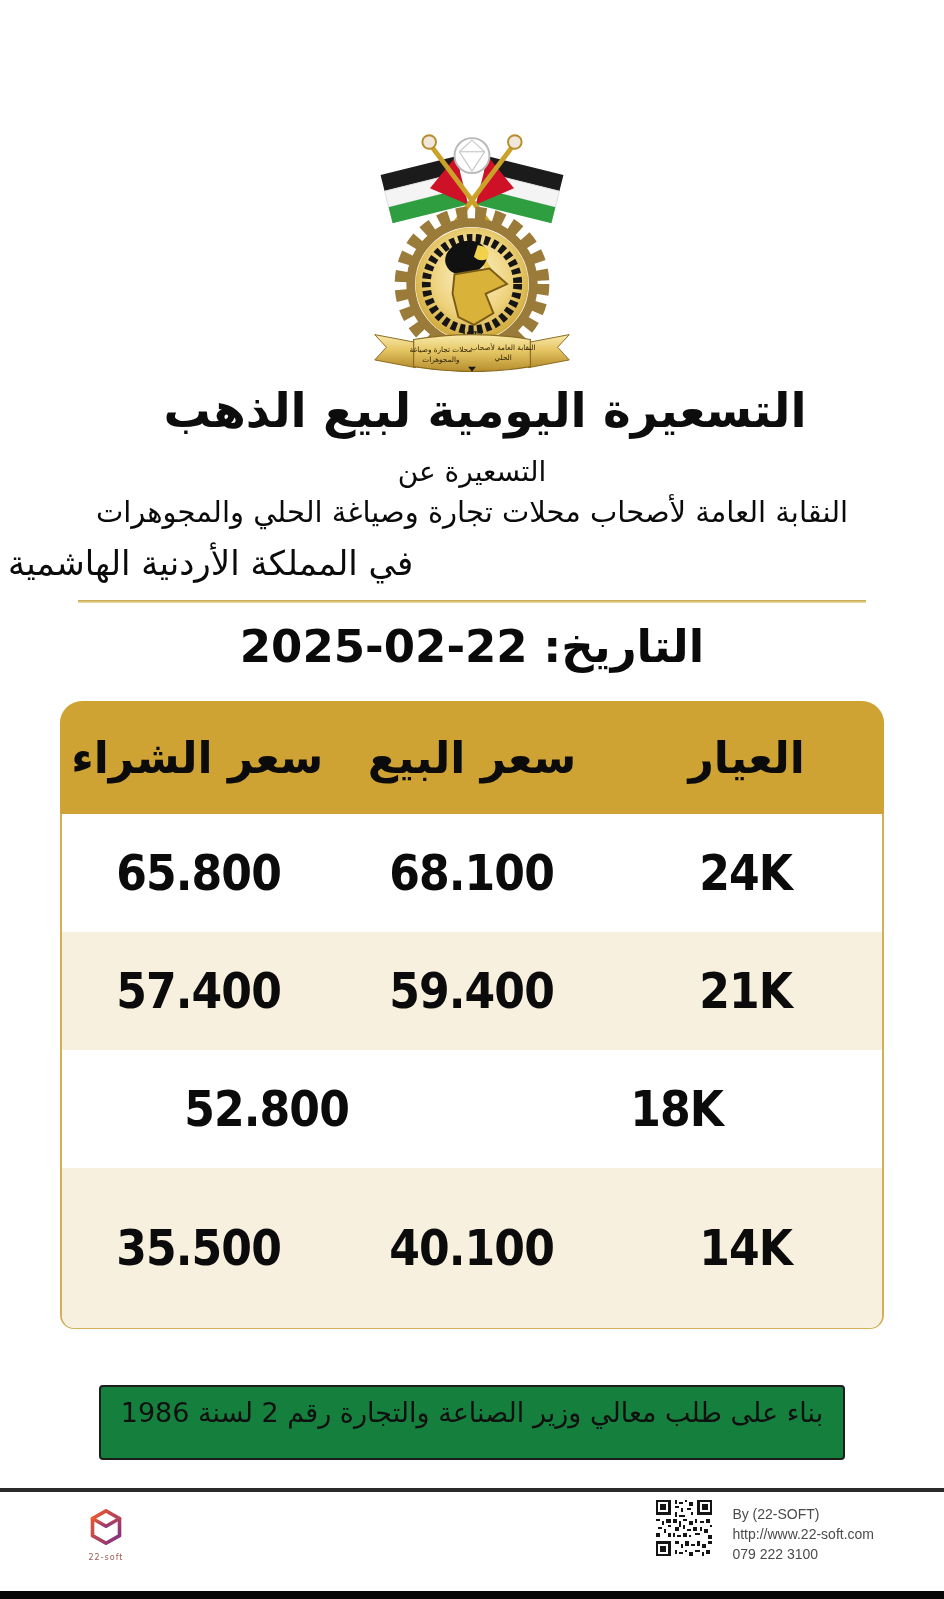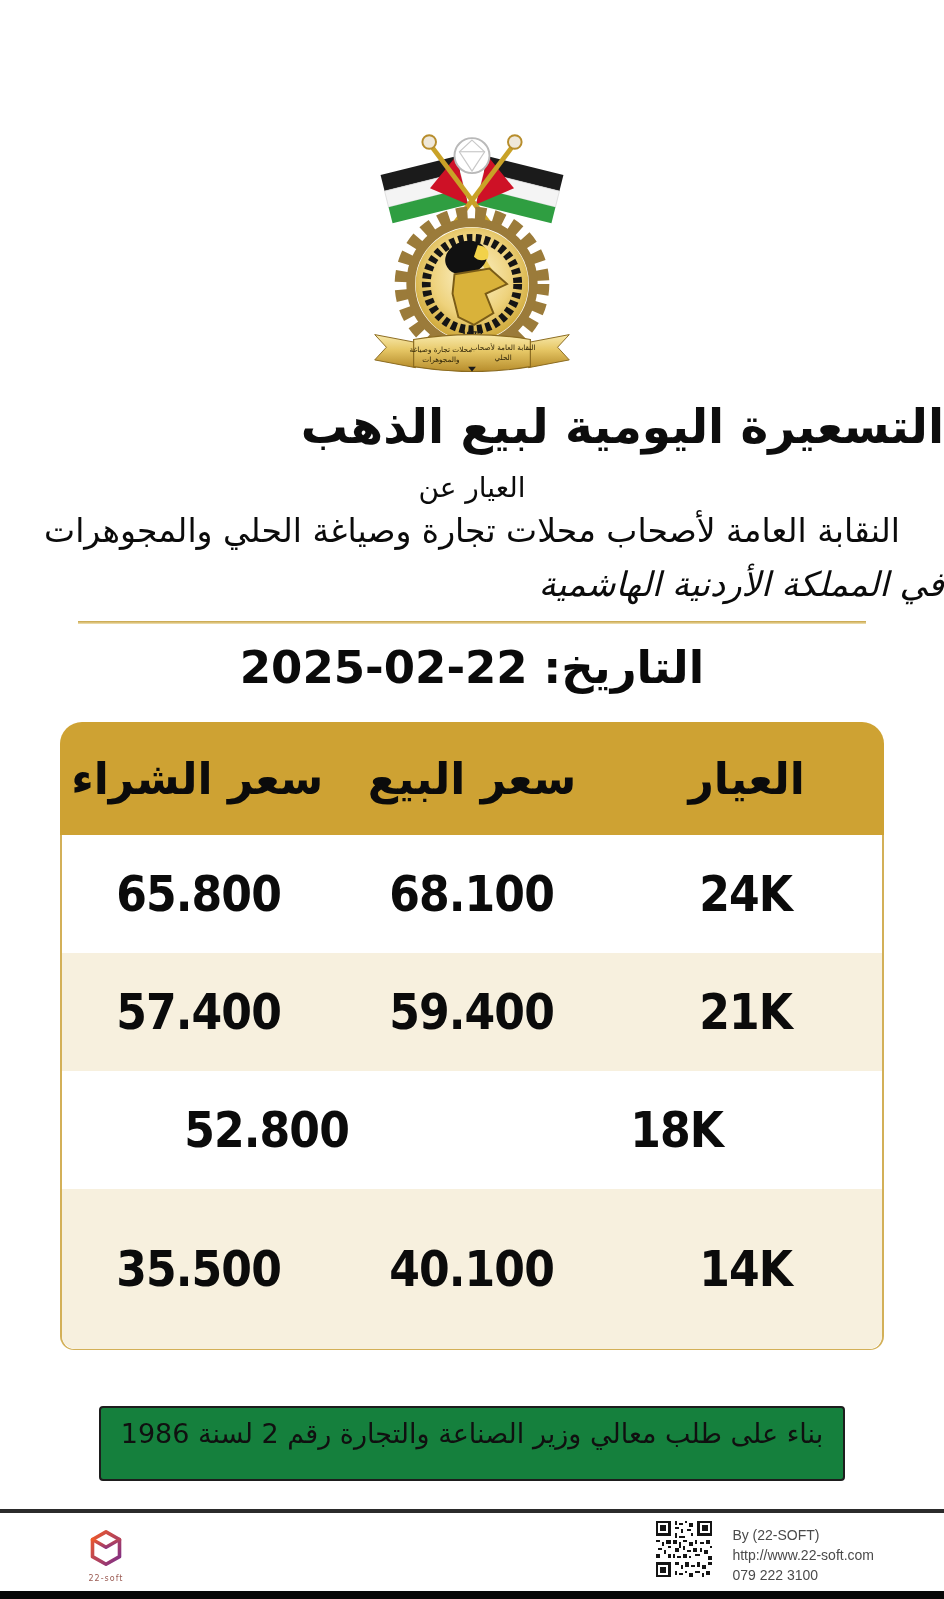--- a/index.html
+++ b/index.html
@@ -5,26 +5,26 @@
   html,body{margin:0;padding:0;background:#ffffff;}
   .page{
     position:relative;width:944px;height:1599px;margin:0 auto;
     background:#ffffff;overflow:hidden;
     font-family:"DejaVu Sans",sans-serif;color:#0b0b0b;
   }
   
   .emblem-wrap{padding-top:126px;text-align:center;}
   
   .main-title{
-    margin:22px 0 0;text-align:right;direction:rtl;
+    margin:6px 0 0;text-align:center;direction:rtl;
     font-size:47px;font-weight:800;letter-spacing:0;color:#0d0d0d;line-height:1.25;padding-left:26px;
   }
   .issued-line1{margin:14px 0 0;text-align:center;direction:rtl;font-size:28px;line-height:1.2;}
-  .issued-line2{margin:6px 12px 0;text-align:center;direction:rtl;font-size:33px;line-height:1.25;}
-  .issued-line3{margin:12px 0 0;text-align:right;direction:rtl;font-size:34px;font-weight:500;line-height:1.2;font-style:italic;}
+  .issued-line2{margin:6px 12px 0;text-align:center;direction:rtl;font-size:29px;line-height:1.25;}
+  .issued-line3{margin:12px 8px 0;text-align:left;direction:rtl;font-size:34px;font-weight:500;line-height:1.2;}
   .gold-rule{
     width:788px;height:3px;margin:17px auto 0;
     background:linear-gradient(180deg,#c7a44a 0%,#d9bd71 45%,#f0e4ba 100%);
   }
   .date-line{
     margin:18px 16px 0;text-align:center;direction:rtl;
     font-size:45px;font-weight:800;line-height:1.15;color:#0a0a0a;
   }
   
   .price-table{width:824px;margin:28px auto 0;direction:rtl;}
@@ -135,21 +135,21 @@
         <polygon points="106,247 114,247 110,252" fill="#1a1a1a"></polygon>
       </g>
       <text x="142" y="230" text-anchor="middle" font-size="7.5" fill="#2f2408" direction="rtl">النقابة العامة لأصحاب</text>
       <text x="142" y="240" text-anchor="middle" font-size="7.5" fill="#2f2408" direction="rtl">الحلي</text>
       <text x="78" y="232" text-anchor="middle" font-size="7.5" fill="#2f2408" direction="rtl">محلات تجارة وصياغة</text>
       <text x="78" y="242" text-anchor="middle" font-size="7.5" fill="#2f2408" direction="rtl">والمجوهرات</text>
     </svg>
   </div>
 
   <h1 class="main-title">التسعيرة اليومية لبيع الذهب</h1>
-  <p class="issued-line1">العيار عن</p>
+  <p class="issued-line1">التسعيرة عن</p>
   <p class="issued-line2">النقابة العامة لأصحاب محلات تجارة وصياغة الحلي والمجوهرات</p>
   <p class="issued-line3">في المملكة الأردنية الهاشمية</p>
 
   <div class="gold-rule"></div>
 
   <p class="date-line">التاريخ: 22-02-2025</p>
 
   <div class="price-table">
     <div class="pt-header" style="background:#CEA233;">
       <div class="cell">العيار</div>

